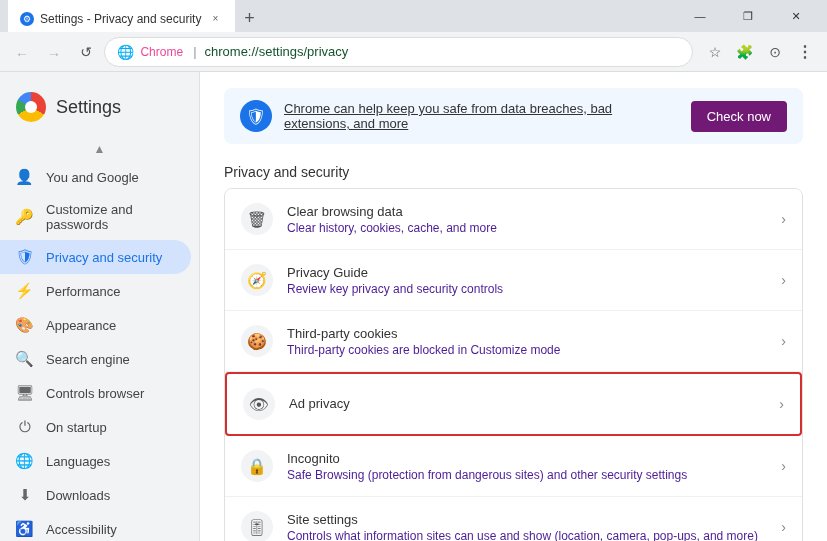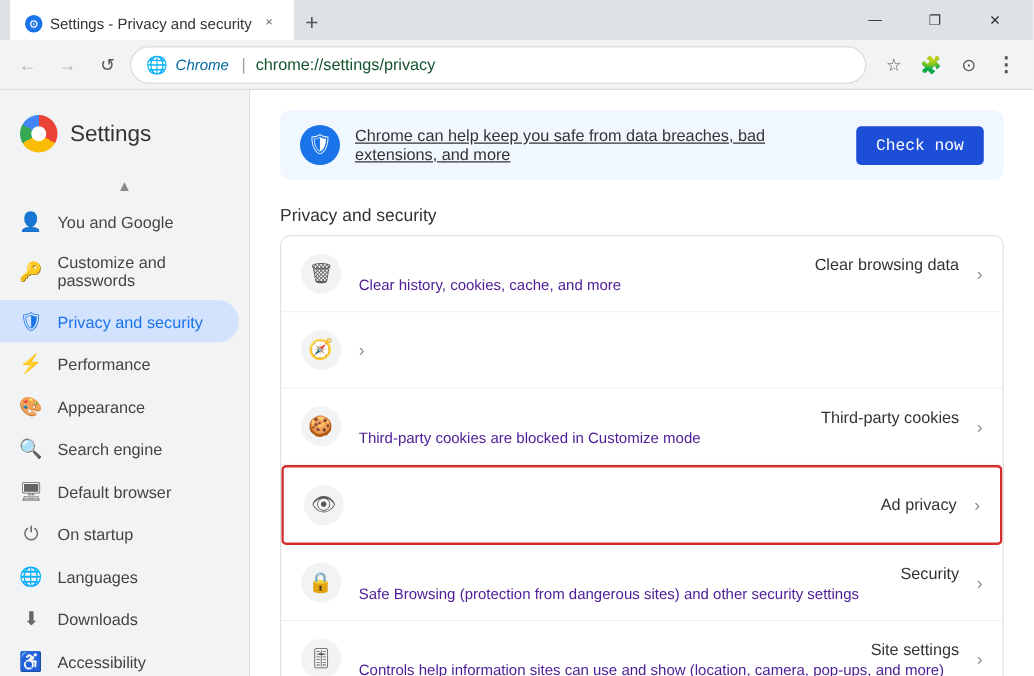--- a/index.html
+++ b/index.html
@@ -89,21 +89,21 @@
       border-radius: 20px;
       height: 30px;
       display: flex;
       align-items: center;
       padding: 0 12px;
       gap: 6px;
       font-size: 13px;
       color: #333;
     }
     .globe-icon { color: #1a73e8; font-size: 14px; }
-    .domain-text { color: #0369a1; font-size: 12px; margin-right: 4px; font-style: italic; }
+    .domain-text { color: #ec4899; font-size: 12px; margin-right: 4px; }
     .url-text { color: #14532d; font-size: 13px; }
     .address-actions { display: flex; gap: 2px; margin-left: 4px; }
     .addr-btn {
       width: 28px; height: 28px;
       border-radius: 50%;
       display: flex; align-items: center; justify-content: center;
       cursor: pointer; color: #555; font-size: 14px;
     }
     .menu-btn {
       width: 28px; height: 28px;
@@ -193,29 +193,28 @@
     .banner-icon {
       width: 32px; height: 32px;
       background: #1a73e8;
       border-radius: 50%;
       display: flex; align-items: center; justify-content: center;
       color: #fff; font-size: 16px;
       flex-shrink: 0;
     }
     .banner-text { flex: 1; font-size: 13px; color: #333; text-decoration: underline; }
     .check-now-btn {
-      background: #1d4ed8;
+      background: #701a75;
       color: #fff;
       border: none;
       border-radius: 4px;
       padding: 8px 16px;
       font-size: 13px;
       cursor: pointer;
       white-space: nowrap;
-      font-family: Liberation Mono, monospace;
     }
 
     
     .section-title {
       font-size: 14px;
       font-weight: 500;
       color: #333;
       margin-bottom: 8px;
     }
 
@@ -244,21 +243,21 @@
     .item-icon {
       width: 32px; height: 32px;
       border-radius: 50%;
       background: #f1f3f4;
       display: flex; align-items: center; justify-content: center;
       font-size: 16px;
       flex-shrink: 0;
       color: #555;
     }
     .item-content { flex: 1; }
-    .item-title { font-size: 13px; color: #333; font-weight: 400; margin-bottom: 2px; text-align: right; }
+    .item-title { font-size: 13px; color: #333; font-weight: 400; margin-bottom: 2px; }
     .item-desc { font-size: 12px; color: #4c1d95; }
     .chevron { color: #888; font-size: 14px; }
 
     
     .sidebar::-webkit-scrollbar { width: 6px; }
     .sidebar::-webkit-scrollbar-thumb { background: #ccc; border-radius: 3px; }
     .content::-webkit-scrollbar { width: 8px; }
     .content::-webkit-scrollbar-thumb { background: #ccc; border-radius: 4px; }
 
     .sidebar-scroll-up {
@@ -336,21 +335,21 @@
         <div class="sidebar-item">
     <span class="sidebar-icon">🎨</span>
     <span>Appearance</span>
   </div>
         <div class="sidebar-item">
     <span class="sidebar-icon">🔍</span>
     <span>Search engine</span>
   </div>
         <div class="sidebar-item">
     <span class="sidebar-icon">🖥</span>
-    <span>Default browser</span>
+    <span>Controls browser</span>
   </div>
         <div class="sidebar-item">
     <span class="sidebar-icon">⏻</span>
     <span>On startup</span>
   </div>
         <div class="sidebar-item">
     <span class="sidebar-icon">🌐</span>
     <span>Languages</span>
   </div>
         <div class="sidebar-item">
@@ -378,49 +377,53 @@
         <div class="settings-item">
     <div class="item-icon">🗑</div>
     <div class="item-content">
       <div class="item-title">Clear browsing data</div>
       <div class="item-desc">Clear history, cookies, cache, and more</div>
     </div>
     <span class="chevron">›</span>
   </div>
         <div class="settings-item">
     <div class="item-icon">🧭</div>
+    <div class="item-content">
+      <div class="item-title">Privacy Guide</div>
+      <div class="item-desc">Review key privacy and security controls</div>
+    </div>
     <span class="chevron">›</span>
   </div>
         <div class="settings-item">
     <div class="item-icon">🍪</div>
     <div class="item-content">
       <div class="item-title">Third-party cookies</div>
       <div class="item-desc">Third-party cookies are blocked in Customize mode</div>
     </div>
     <span class="chevron">›</span>
   </div>
         <div class="settings-item highlighted">
     <div class="item-icon">👁</div>
     <div class="item-content">
       <div class="item-title">Ad privacy</div>
     </div>
     <span class="chevron">›</span>
   </div>
         <div class="settings-item">
     <div class="item-icon">🔒</div>
     <div class="item-content">
-      <div class="item-title">Security</div>
+      <div class="item-title">Incognito</div>
       <div class="item-desc">Safe Browsing (protection from dangerous sites) and other security settings</div>
     </div>
     <span class="chevron">›</span>
   </div>
         <div class="settings-item">
     <div class="item-icon">🎚</div>
     <div class="item-content">
       <div class="item-title">Site settings</div>
-      <div class="item-desc">Controls help information sites can use and show (location, camera, pop-ups, and more)</div>
+      <div class="item-desc">Controls what information sites can use and show (location, camera, pop-ups, and more)</div>
     </div>
     <span class="chevron">›</span>
   </div>
       </div>
   </div>
 
 </div>
 
 </body></html>

